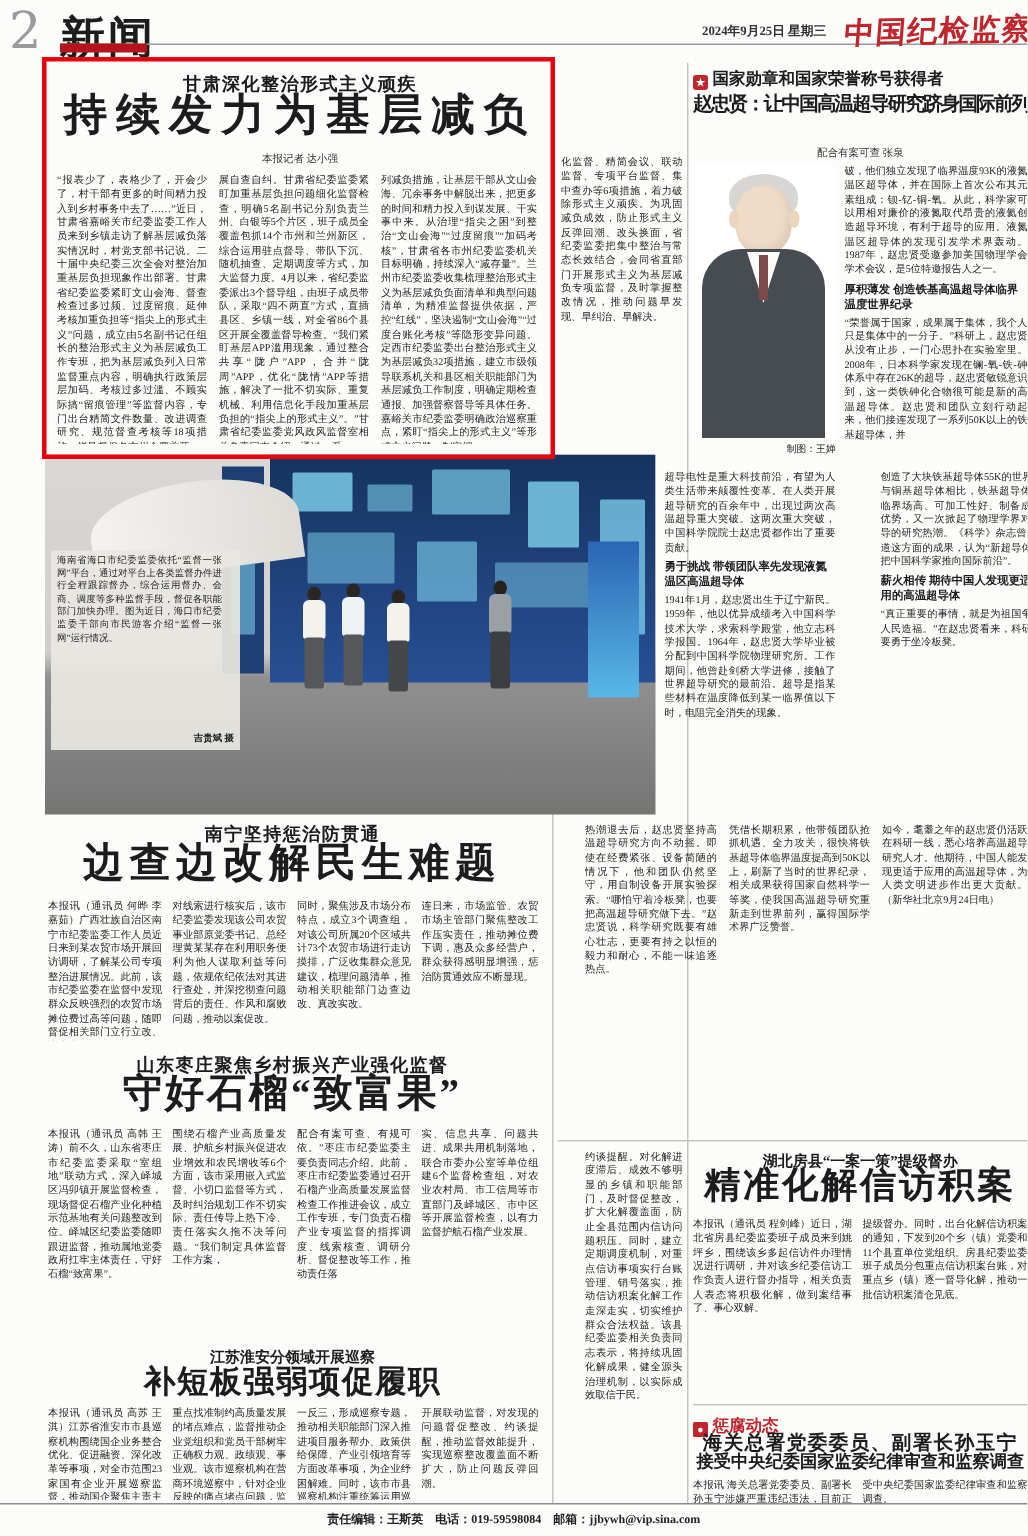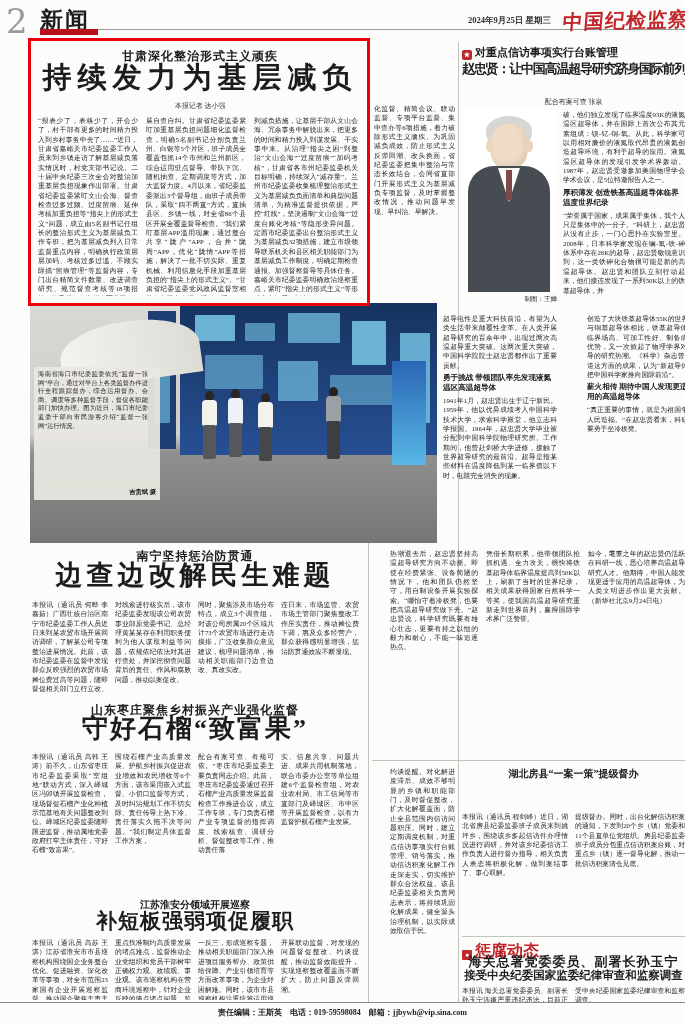--- a/index.html
+++ b/index.html
@@ -1,40 +1,40 @@
 <!DOCTYPE html>
 <html><head>
 <meta charset="utf-8">
 <style>
   html,body{margin:0;padding:0;background:#e9e9e6;}
   #page{position:relative;width:685px;height:1024px;background:#fcfcfa;overflow:hidden;
         font-family:"Liberation Serif","DejaVu Serif",serif;color:#1c1c1c;}
   .abs{position:absolute;}
   
   .pagenum{font-size:34px;color:#9a9a9a;font-family:"DejaVu Serif",serif;line-height:1;}
-  .section{font-size:23px;font-weight:bold;letter-spacing:2px;}
+  .section{font-size:30px;font-weight:bold;letter-spacing:2px;}
   .redbar{background:#b5121b;height:6px;}
   .hairline{background:#9a9a9a;height:1px;}
   .vline{background:#c3c3c0;width:1px;}
   .date{font-size:8.5px;color:#333;font-weight:bold;}
   .masthead{font-size:20px;font-weight:bold;color:#c0262b;transform:skewX(-6deg) rotate(-1.5deg);
             letter-spacing:1px;white-space:nowrap;}
   
   .kicker{font-size:12px;font-weight:bold;text-align:center;letter-spacing:1px;}
   .kicker-sm{font-size:10px;font-weight:bold;text-align:center;}
   .headline{font-weight:bold;text-align:center;white-space:nowrap;line-height:1.05;}
   .byline{font-size:7px;color:#333;text-align:center;}
   .col{position:absolute;font-size:6.8px;line-height:9.35px;text-align:justify;overflow:hidden;color:#1d1d1d;}
   .subhead{font-size:7.6px;font-weight:bold;margin:3px 0;text-indent:0 !important;line-height:10px;}
   
   .hlbox{border:3px solid #e8000d;pointer-events:none;z-index:30;}
   
   .medal{display:inline-block;width:10px;height:10px;background:#c0262b;color:#fff;font-size:7px;
          line-height:10px;text-align:center;vertical-align:-1px;margin-right:3px;border-radius:2px;}
-  .seclabel{color:#c0262b;font-weight:bold;font-size:16px;}
+  .seclabel{color:#c0262b;font-weight:bold;font-size:11px;}
   
   .photo{background:linear-gradient(180deg,#d9d8d4 0%,#cfcecb 55%,#8f908f 62%,#757674 100%);overflow:hidden;}
   .screen{position:absolute;background:linear-gradient(180deg,#16335f,#274f93);}
   .blk{position:absolute;background:#79c9e8;opacity:.85;border-radius:1px;}
   .beam{position:absolute;background:linear-gradient(90deg,#f4f3ef,#dcdbd6);border-radius:50% 50% 0 0;}
   .person{position:absolute;}
   .head{position:absolute;width:9px;height:10px;border-radius:50%;background:#2b2621;left:3px;top:0;}
   .torso{position:absolute;width:15px;height:26px;border-radius:4px 4px 2px 2px;top:9px;background:#f3f2ec;}
   .legs{position:absolute;width:13px;height:34px;top:34px;left:1px;background:#55575b;border-radius:2px;}
   .capbox{background:rgba(233,231,225,.93);padding:3px 4px;}
@@ -131,21 +131,21 @@
   <div class="col" style="left:281px;top:752px;width:78px;height:138px;" data-interactable="false">实、信息共享、问题共进、成果共用机制落地，联合市委办公室等单位组建6个监督检查组，对农业农村局、市工信局等市直部门及峄城区、市中区等开展监督检查，以有力监督护航石榴产业发展。</div>
 
   <div class="abs kicker-sm" style="left:30px;top:898px;width:330px;" data-interactable="false">江苏淮安分领域开展巡察</div>
   <div class="abs headline" style="left:30px;top:910px;width:330px;font-size:21px;letter-spacing:1px;" data-interactable="false">补短板强弱项促履职</div>
   <div class="col" style="left:32px;top:938px;width:76px;height:62px;" data-interactable="false">本报讯（通讯员 高苏 王淇）江苏省淮安市市县巡察机构围绕国企业务整合优化、促进融资、深化改革等事项，对全市范围23家国有企业开展巡察监督，推动国企聚焦主责主业、增强发展动能。</div>
   <div class="col" style="left:115px;top:938px;width:76px;height:62px;" data-interactable="false">重点找准制约高质量发展的堵点难点，监督推动企业党组织和党员干部树牢正确权力观、政绩观、事业观。该市巡察机构在营商环境巡察中，针对企业反映的痛点堵点问题，监督推动专项交办、举</div>
   <div class="col" style="left:198px;top:938px;width:76px;height:62px;" data-interactable="false">一反三，形成巡察专题，推动相关职能部门深入推进项目服务帮办、政策供给保障、产业引领培育等方面改革事项，为企业纾困解难。同时，该市市县巡察机构注重统筹运用巡察、审计、财政、统计等监督力量，</div>
   <div class="col" style="left:281px;top:938px;width:78px;height:62px;" data-interactable="false">开展联动监督，对发现的问题督促整改、约谈提醒，推动监督效能提升，实现巡察整改覆盖面不断扩大，防止问题反弹回潮。</div>
 
   <div class="abs" style="left:462px;top:45px;width:223px;font-size:11px;font-weight:bold;" data-interactable="false">
-    <span class="medal" data-interactable="false">★</span><span data-interactable="false">对重点信访事项实行台账管理</span>
+    <span class="medal" data-interactable="false">★</span><span data-interactable="false">国家勋章和国家荣誉称号获得者</span>
   </div>
   <div class="abs headline" style="left:462px;top:62px;width:223px;font-size:13px;letter-spacing:-1.2px;" data-interactable="false">赵忠贤：让中国高温超导研究跻身国际前列</div>
   <div class="abs byline" style="left:462px;top:97px;width:223px;" data-interactable="false">配合有案可查 张泉</div>
 
   <div class="abs portrait" style="left:462px;top:110px;width:95px;height:182px;" data-interactable="false">
     <div class="p-hair"></div>
       <div class="p-face"></div>
     <div class="p-ear" style="left:24px;"></div>
       <div class="p-ear" style="left:64px;"></div>
     <div class="p-suit"></div>
@@ -171,20 +171,21 @@
     <div class="subhead" data-interactable="false">薪火相传 期待中国人发现更适于应用的高温超导体</div>
     <div class="col" style="position:static;width:122px;" data-interactable="false">“真正重要的事情，就是为祖国争光、为人民造福。”在赵忠贤看来，科研工作者要勇于坐冷板凳。</div>
   </div>
 
   <div class="col" style="left:390px;top:549px;width:88px;height:205px;" data-interactable="false">热潮退去后，赵忠贤坚持高温超导研究方向不动摇。即使在经费紧张、设备简陋的情况下，他和团队仍然坚守，用自制设备开展实验探索。“哪怕守着冷板凳，也要把高温超导研究做下去。”赵忠贤说，科学研究既要有雄心壮志，更要有持之以恒的毅力和耐心，不能一味追逐热点。</div>
   <div class="col" style="left:486px;top:549px;width:94px;height:205px;" data-interactable="false">凭借长期积累，他带领团队抢抓机遇、全力攻关，很快将铁基超导体临界温度提高到50K以上，刷新了当时的世界纪录，相关成果获得国家自然科学一等奖，使我国高温超导研究重新走到世界前列，赢得国际学术界广泛赞誉。</div>
   <div class="col" style="left:588px;top:549px;width:97px;height:205px;" data-interactable="false">如今，耄耋之年的赵忠贤仍活跃在科研一线，悉心培养高温超导研究人才。他期待，中国人能发现更适于应用的高温超导体，为人类文明进步作出更大贡献。（新华社北京9月24日电）</div>
 
   <div class="col" style="left:390px;top:767px;width:65px;height:236px;" data-interactable="false">约谈提醒。对化解进度滞后、成效不够明显的乡镇和职能部门，及时督促整改，扩大化解覆盖面，防止全县范围内信访问题积压。同时，建立定期调度机制，对重点信访事项实行台账管理、销号落实，推动信访积案化解工作走深走实，切实维护群众合法权益。该县纪委监委相关负责同志表示，将持续巩固化解成果，健全源头治理机制，以实际成效取信于民。</div>
   <div class="abs kicker-sm" style="left:462px;top:767px;width:223px;" data-interactable="false">湖北房县“一案一策”提级督办</div>
+  <div class="abs headline" style="left:462px;top:779px;width:223px;font-size:24px;letter-spacing:2px;" data-interactable="false">精准化解信访积案</div>
   <div class="col" style="left:462px;top:812px;width:106px;height:120px;" data-interactable="false">本报讯（通讯员 程剑峰）近日，湖北省房县纪委监委班子成员来到姚坪乡，围绕该乡多起信访件办理情况进行调研，并对该乡纪委信访工作负责人进行督办指导，相关负责人表态将积极化解，做到案结事了、事心双解。</div>
   <div class="col" style="left:575px;top:812px;width:110px;height:120px;" data-interactable="false">提级督办。同时，出台化解信访积案的通知，下发到20个乡（镇）党委和11个县直单位党组织。房县纪委监委班子成员分包重点信访积案台账，对重点乡（镇）逐一督导化解，推动一批信访积案清仓见底。</div>
 
   <div class="abs" style="left:462px;top:941px;" data-interactable="false">
     <span class="medal" style="border-radius:1px;" data-interactable="false">●</span><span class="seclabel" data-interactable="false">惩腐动态</span>
   </div>
   <div class="abs headline" style="left:462px;top:955px;width:223px;font-size:13px;letter-spacing:1px;text-align:center;" data-interactable="false">海关总署党委委员、副署长孙玉宁</div>
   <div class="abs headline" style="left:462px;top:969px;width:223px;font-size:11.5px;letter-spacing:0;" data-interactable="false">接受中央纪委国家监委纪律审查和监察调查</div>
   <div class="col" style="left:462px;top:986px;width:106px;height:16px;" data-interactable="false">本报讯 海关总署党委委员、副署长孙玉宁涉嫌严重违纪违法，目前正接</div>
   <div class="col" style="left:575px;top:986px;width:110px;height:16px;" data-interactable="false">受中央纪委国家监委纪律审查和监察调查。</div>

